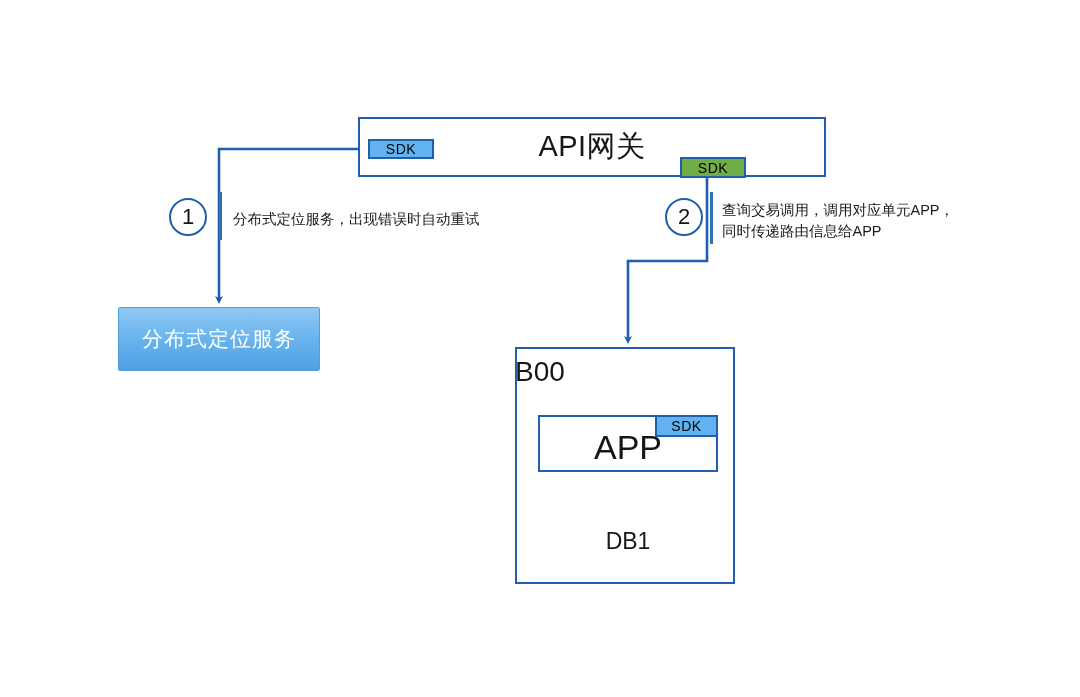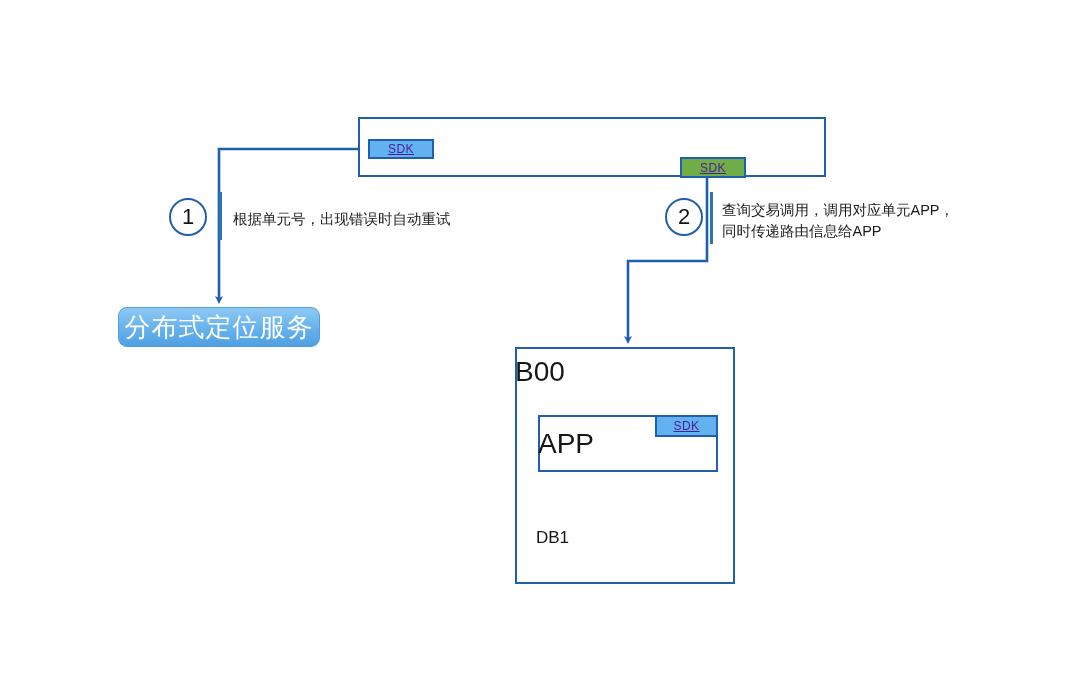--- a/index.html
+++ b/index.html
@@ -51,27 +51,26 @@
     font-size: 29px;
     color: #161616;
     letter-spacing: 0.5px;
   }
 
   
   .sdk-badge {
     position: absolute;
     box-sizing: border-box;
     border: 2px solid #1F5FAD;
-    color: #4c1d95;
-    font-size: 12px;
+    color: #000000;
+    font-size: 14px;
     display: flex;
     align-items: center;
     justify-content: center;
     letter-spacing: 0.5px;
-    text-decoration: underline;
   }
   .sdk-blue  { background: #62B2F0; }
   .sdk-green { background: #70AD47; }
 
   .sdk-gw-left {
     left: 368px;
     top: 139px;
     width: 66px;
     height: 20px;
   }
@@ -123,29 +122,29 @@
   }
   .text-1 { left: 233px; top: 209px; }
   .text-2 { left: 722px; top: 200px; }
 
   
   .loc-box {
     position: absolute;
     left: 118px;
     top: 307px;
     width: 202px;
-    height: 40px;
-    border-radius: 9px;
+    height: 64px;
+    border-radius: 2px;
     border: 1px solid #4F9FE0;
     background: linear-gradient(180deg, #8FC9F4 0%, #6CB6EE 45%, #4E9FE3 100%);
     display: flex;
     align-items: center;
     justify-content: center;
     color: #ffffff;
-    font-size: 26px;
+    font-size: 21px;
     letter-spacing: 1px;
     box-sizing: border-box;
   }
 
   
   .b00-box {
     position: absolute;
     left: 515px;
     top: 347px;
     width: 220px;
@@ -172,37 +171,39 @@
     height: 57px;
     border: 2px solid #1F5FAD;
     background: #ffffff;
     box-sizing: border-box;
   }
   .app-label {
     position: absolute;
     left: 538px;
     top: 428px;
     width: 180px;
-    font-size: 28px;
+    text-align: center;
+    font-size: 34px;
     color: #161616;
   }
 
   .db-wrap {
     position: absolute;
     left: 536px;
     top: 512px;
     width: 184px;
     height: 52px;
   }
   .db-label {
     position: absolute;
     left: 536px;
     top: 528px;
     width: 184px;
-    font-size: 17px;
+    text-align: center;
+    font-size: 23px;
     color: #161616;
     z-index: 3;
   }
 </style>
 </head>
 <body>
 
 <div id="canvas">
 
   <svg id="wires" viewBox="0 0 1080 697" xmlns="http://www.w3.org/2000/svg">
@@ -219,28 +220,29 @@
     <path d="M 628,472 L 628,506" fill="none" stroke="#1F5FAD" stroke-width="2.6" marker-end="url(#arrowBlue)"></path>
 
     <g>
       <path d="M 538,524 L 538,552 A 92,11 0 0 0 718,552 L 718,524 Z" fill="#ffffff" stroke="#1F5FAD" stroke-width="2.4"></path>
       <ellipse cx="628" cy="524" rx="90" ry="11" fill="#ffffff" stroke="#1F5FAD" stroke-width="2.4"></ellipse>
       <ellipse cx="628" cy="528" rx="88" ry="8" fill="none" stroke="#1F5FAD" stroke-width="1.6"></ellipse>
     </g>
   </svg>
 
   <div class="gw-box"></div>
+  <div class="gw-title">API网关</div>
 
   <div class="sdk-badge sdk-blue sdk-gw-left">SDK</div>
 
   <div class="sdk-badge sdk-green sdk-gw-right">SDK</div>
 
   <div class="step step-1">1</div>
   <div class="step-bar bar-1"></div>
-  <div class="step-text text-1">根据单元号，出现错误时自动重试</div>
+  <div class="step-text text-1">分布式定位服务，出现错误时自动重试</div>
 
   <div class="step step-2">2</div>
   <div class="step-bar bar-2"></div>
   <div class="step-text text-2">查询交易调用，调用对应单元APP，
 同时传递路由信息给APP</div>
 
   <div class="loc-box">分布式定位服务</div>
 
   <div class="b00-box"></div>
   <div class="b00-title">B00</div>

